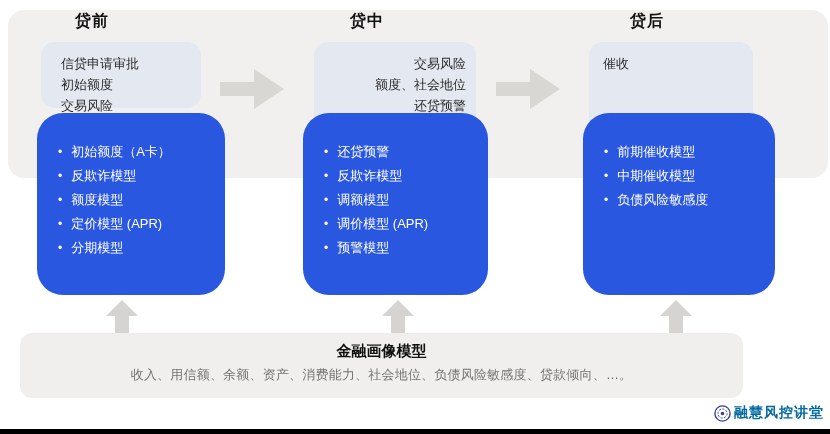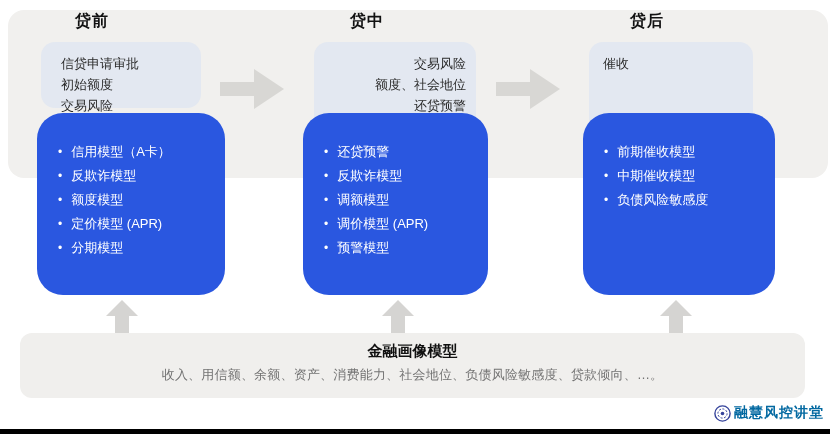--- a/index.html
+++ b/index.html
@@ -88,21 +88,21 @@
   .arrow-r2 { left: 496px; }
   .arrow-up { position: absolute; top: 300px; width: 32px; height: 34px; }
   .arrow-u1 { left: 106px; }
   .arrow-u2 { left: 382px; }
   .arrow-u3 { left: 660px; }
 
   
   .foundation {
     position: absolute;
     left: 20px; top: 333px;
-    width: 785px; height: 65px;
+    width: 723px; height: 65px;
     background: #f0efed;
     border-radius: 12px;
     text-align: center;
   }
   .foundation-title {
     margin-top: 9px;
     font-size: 15px;
     font-weight: bold;
     color: #111111;
   }
@@ -166,21 +166,21 @@
     <polygon points="0,13 34,13 34,0 64,20 34,40 34,27 0,27" fill="#d8d7d4"></polygon>
   </svg>
   <svg class="arrow-right arrow-r2" viewBox="0 0 64 40">
     <polygon points="0,13 34,13 34,0 64,20 34,40 34,27 0,27" fill="#d8d7d4"></polygon>
   </svg>
 
   <div class="model-box model-1">
     <ul>
       <li>
           <span class="bullet">•</span>
-          <span>信用模型（A卡）</span>
+          <span>初始额度（A卡）</span>
         </li>
       <li>
           <span class="bullet">•</span>
           <span>反欺诈模型</span>
         </li>
       <li>
           <span class="bullet">•</span>
           <span>额度模型</span>
         </li>
       <li>

